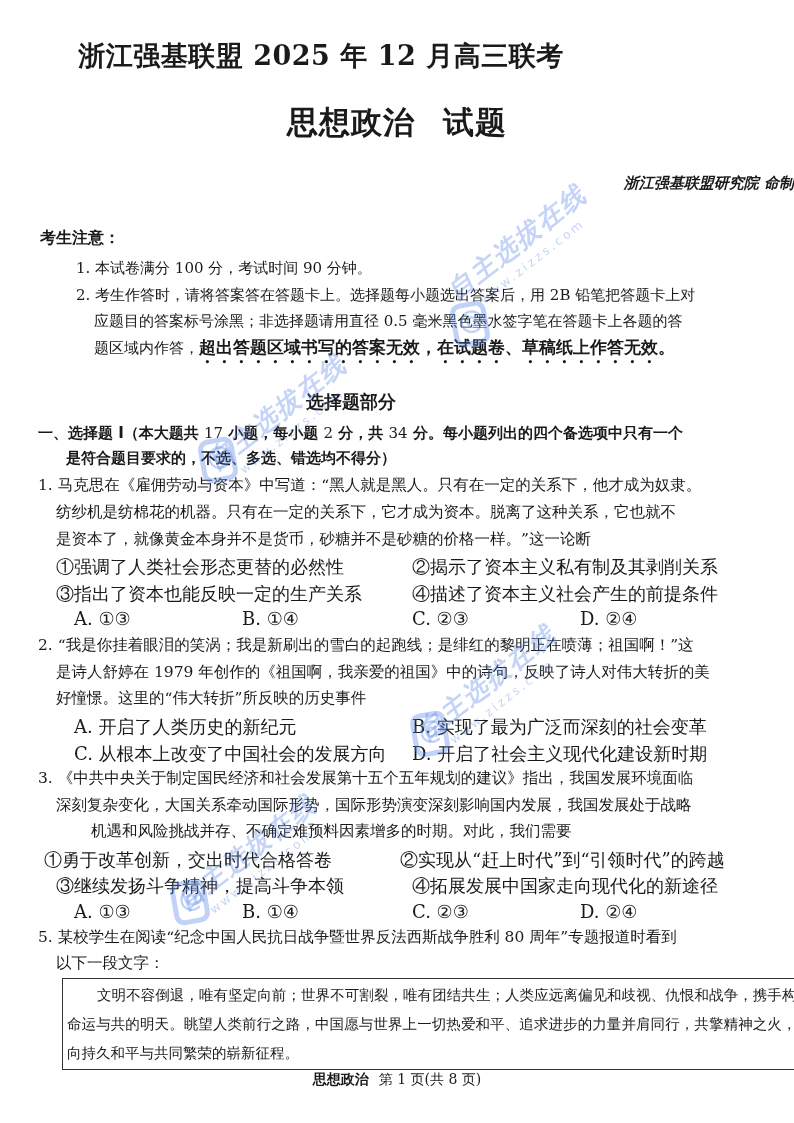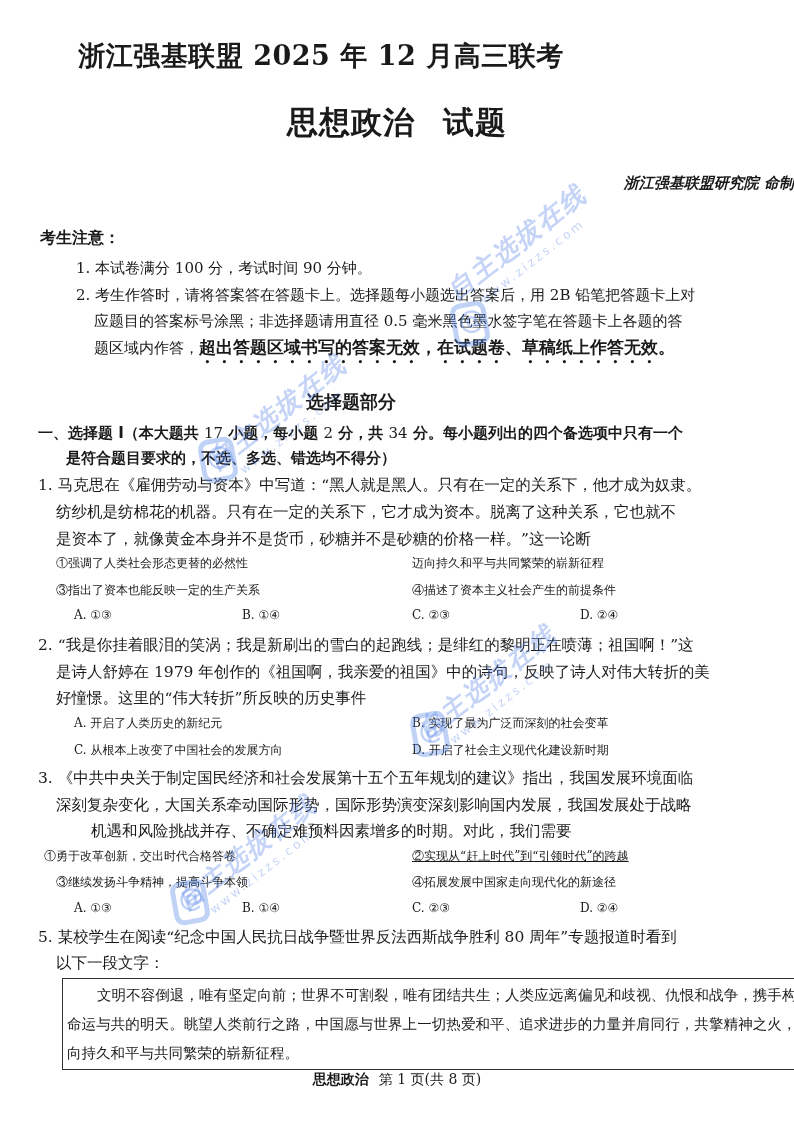--- a/index.html
+++ b/index.html
@@ -42,21 +42,21 @@
       position: absolute; top: 390px; left: 0; width: 702px; text-align: center;
       font-size: 18px; font-weight: bold; font-family: "DejaVu Sans", sans-serif;
     }
     .part-head {
       position: absolute; left: 38px; font-size: 15px; font-weight: bold;
       font-family: "DejaVu Sans", sans-serif; white-space: nowrap;
     }
     .part-head .num { font-weight: normal; font-family: "DejaVu Serif", serif; }
     .q { position: absolute; left: 38px; font-size: 15.5px; white-space: nowrap; }
     .q-cont { position: absolute; left: 56px; font-size: 15.5px; white-space: nowrap; }
-    .opt { position: absolute; font-size: 12px; white-space: nowrap; }
+    .opt { position: absolute; font-size: 18px; white-space: nowrap; }
     .quote-box {
       position: absolute; left: 62px; top: 978px; width: 754px; height: 92px;
       border: 1.5px solid #333; box-sizing: border-box;
       font-size: 14.5px; line-height: 29px; padding: 2px 4px 0 4px;
       font-family: "DejaVu Serif", serif;
     }
     .quote-box p { margin: 0; text-indent: 30px; text-align: justify; }
     .footer {
       position: absolute; top: 1071px; left: 0; width: 794px; text-align: center;
       font-size: 14px;
@@ -102,41 +102,41 @@
 
   <div class="part-head" style="top:424px;">
     <span>一、选择题 Ⅰ（本大题共 </span><span class="num">17</span><span> 小题，每小题 </span><span class="num">2</span><span> 分，共 </span><span class="num">34</span><span> 分。每小题列出的四个备选项中只有一个</span>
   </div>
   <div class="part-head" style="top:449px; left:66px;">是符合题目要求的，不选、多选、错选均不得分）</div>
 
   <div class="q" style="top:475px;">1. 马克思在《雇佣劳动与资本》中写道：“黑人就是黑人。只有在一定的关系下，他才成为奴隶。</div>
   <div class="q-cont" style="top:502px;">纺纱机是纺棉花的机器。只有在一定的关系下，它才成为资本。脱离了这种关系，它也就不</div>
   <div class="q-cont" style="top:529px;">是资本了，就像黄金本身并不是货币，砂糖并不是砂糖的价格一样。”这一论断</div>
   <div class="opt" style="top:555px; left:56px;">①强调了人类社会形态更替的必然性</div>
-  <div class="opt" style="top:555px; left:412px;">迈向持久和平与共同繁荣的崭新征程</div>
+  <div class="opt" style="top:555px; left:412px;">②揭示了资本主义私有制及其剥削关系</div>
   <div class="opt" style="top:582px; left:56px;">③指出了资本也能反映一定的生产关系</div>
   <div class="opt" style="top:582px; left:412px;">④描述了资本主义社会产生的前提条件</div>
   <div class="opt" style="top:608px; left:74px;">A. ①③</div>
   <div class="opt" style="top:608px; left:242px;">B. ①④</div>
   <div class="opt" style="top:608px; left:412px;">C. ②③</div>
   <div class="opt" style="top:608px; left:580px;">D. ②④</div>
 
   <div class="q" style="top:635px;">2. “我是你挂着眼泪的笑涡；我是新刷出的雪白的起跑线；是绯红的黎明正在喷薄；祖国啊！”这</div>
   <div class="q-cont" style="top:662px;">是诗人舒婷在 1979 年创作的《祖国啊，我亲爱的祖国》中的诗句，反映了诗人对伟大转折的美</div>
   <div class="q-cont" style="top:688px;">好憧憬。这里的“伟大转折”所反映的历史事件</div>
   <div class="opt" style="top:715px; left:74px;">A. 开启了人类历史的新纪元</div>
   <div class="opt" style="top:715px; left:412px;">B. 实现了最为广泛而深刻的社会变革</div>
   <div class="opt" style="top:742px; left:74px;">C. 从根本上改变了中国社会的发展方向</div>
   <div class="opt" style="top:742px; left:412px;">D. 开启了社会主义现代化建设新时期</div>
 
   <div class="q" style="top:768px;">3. 《中共中央关于制定国民经济和社会发展第十五个五年规划的建议》指出，我国发展环境面临</div>
   <div class="q-cont" style="top:795px;">深刻复杂变化，大国关系牵动国际形势，国际形势演变深刻影响国内发展，我国发展处于战略</div>
   <div class="q-cont" style="top:821px;margin-left:35px;">机遇和风险挑战并存、不确定难预料因素增多的时期。对此，我们需要</div>
   <div class="opt" style="top:848px; left:44px;">①勇于改革创新，交出时代合格答卷</div>
-  <div class="opt" style="top:848px; left:412px;text-decoration:underline;">②实现从“赶上时代”到“引领时代”的跨越</div>
+  <div class="opt" style="top:848px; left:400px;">②实现从“赶上时代”到“引领时代”的跨越</div>
   <div class="opt" style="top:874px; left:56px;">③继续发扬斗争精神，提高斗争本领</div>
   <div class="opt" style="top:874px; left:412px;">④拓展发展中国家走向现代化的新途径</div>
   <div class="opt" style="top:901px; left:74px;">A. ①③</div>
   <div class="opt" style="top:901px; left:242px;">B. ①④</div>
   <div class="opt" style="top:901px; left:412px;">C. ②③</div>
   <div class="opt" style="top:901px; left:580px;">D. ②④</div>
 
   <div class="q" style="top:927px;">5. 某校学生在阅读“纪念中国人民抗日战争暨世界反法西斯战争胜利 80 周年”专题报道时看到</div>
   <div class="q-cont" style="top:953px;">以下一段文字：</div>
   <div class="quote-box">

